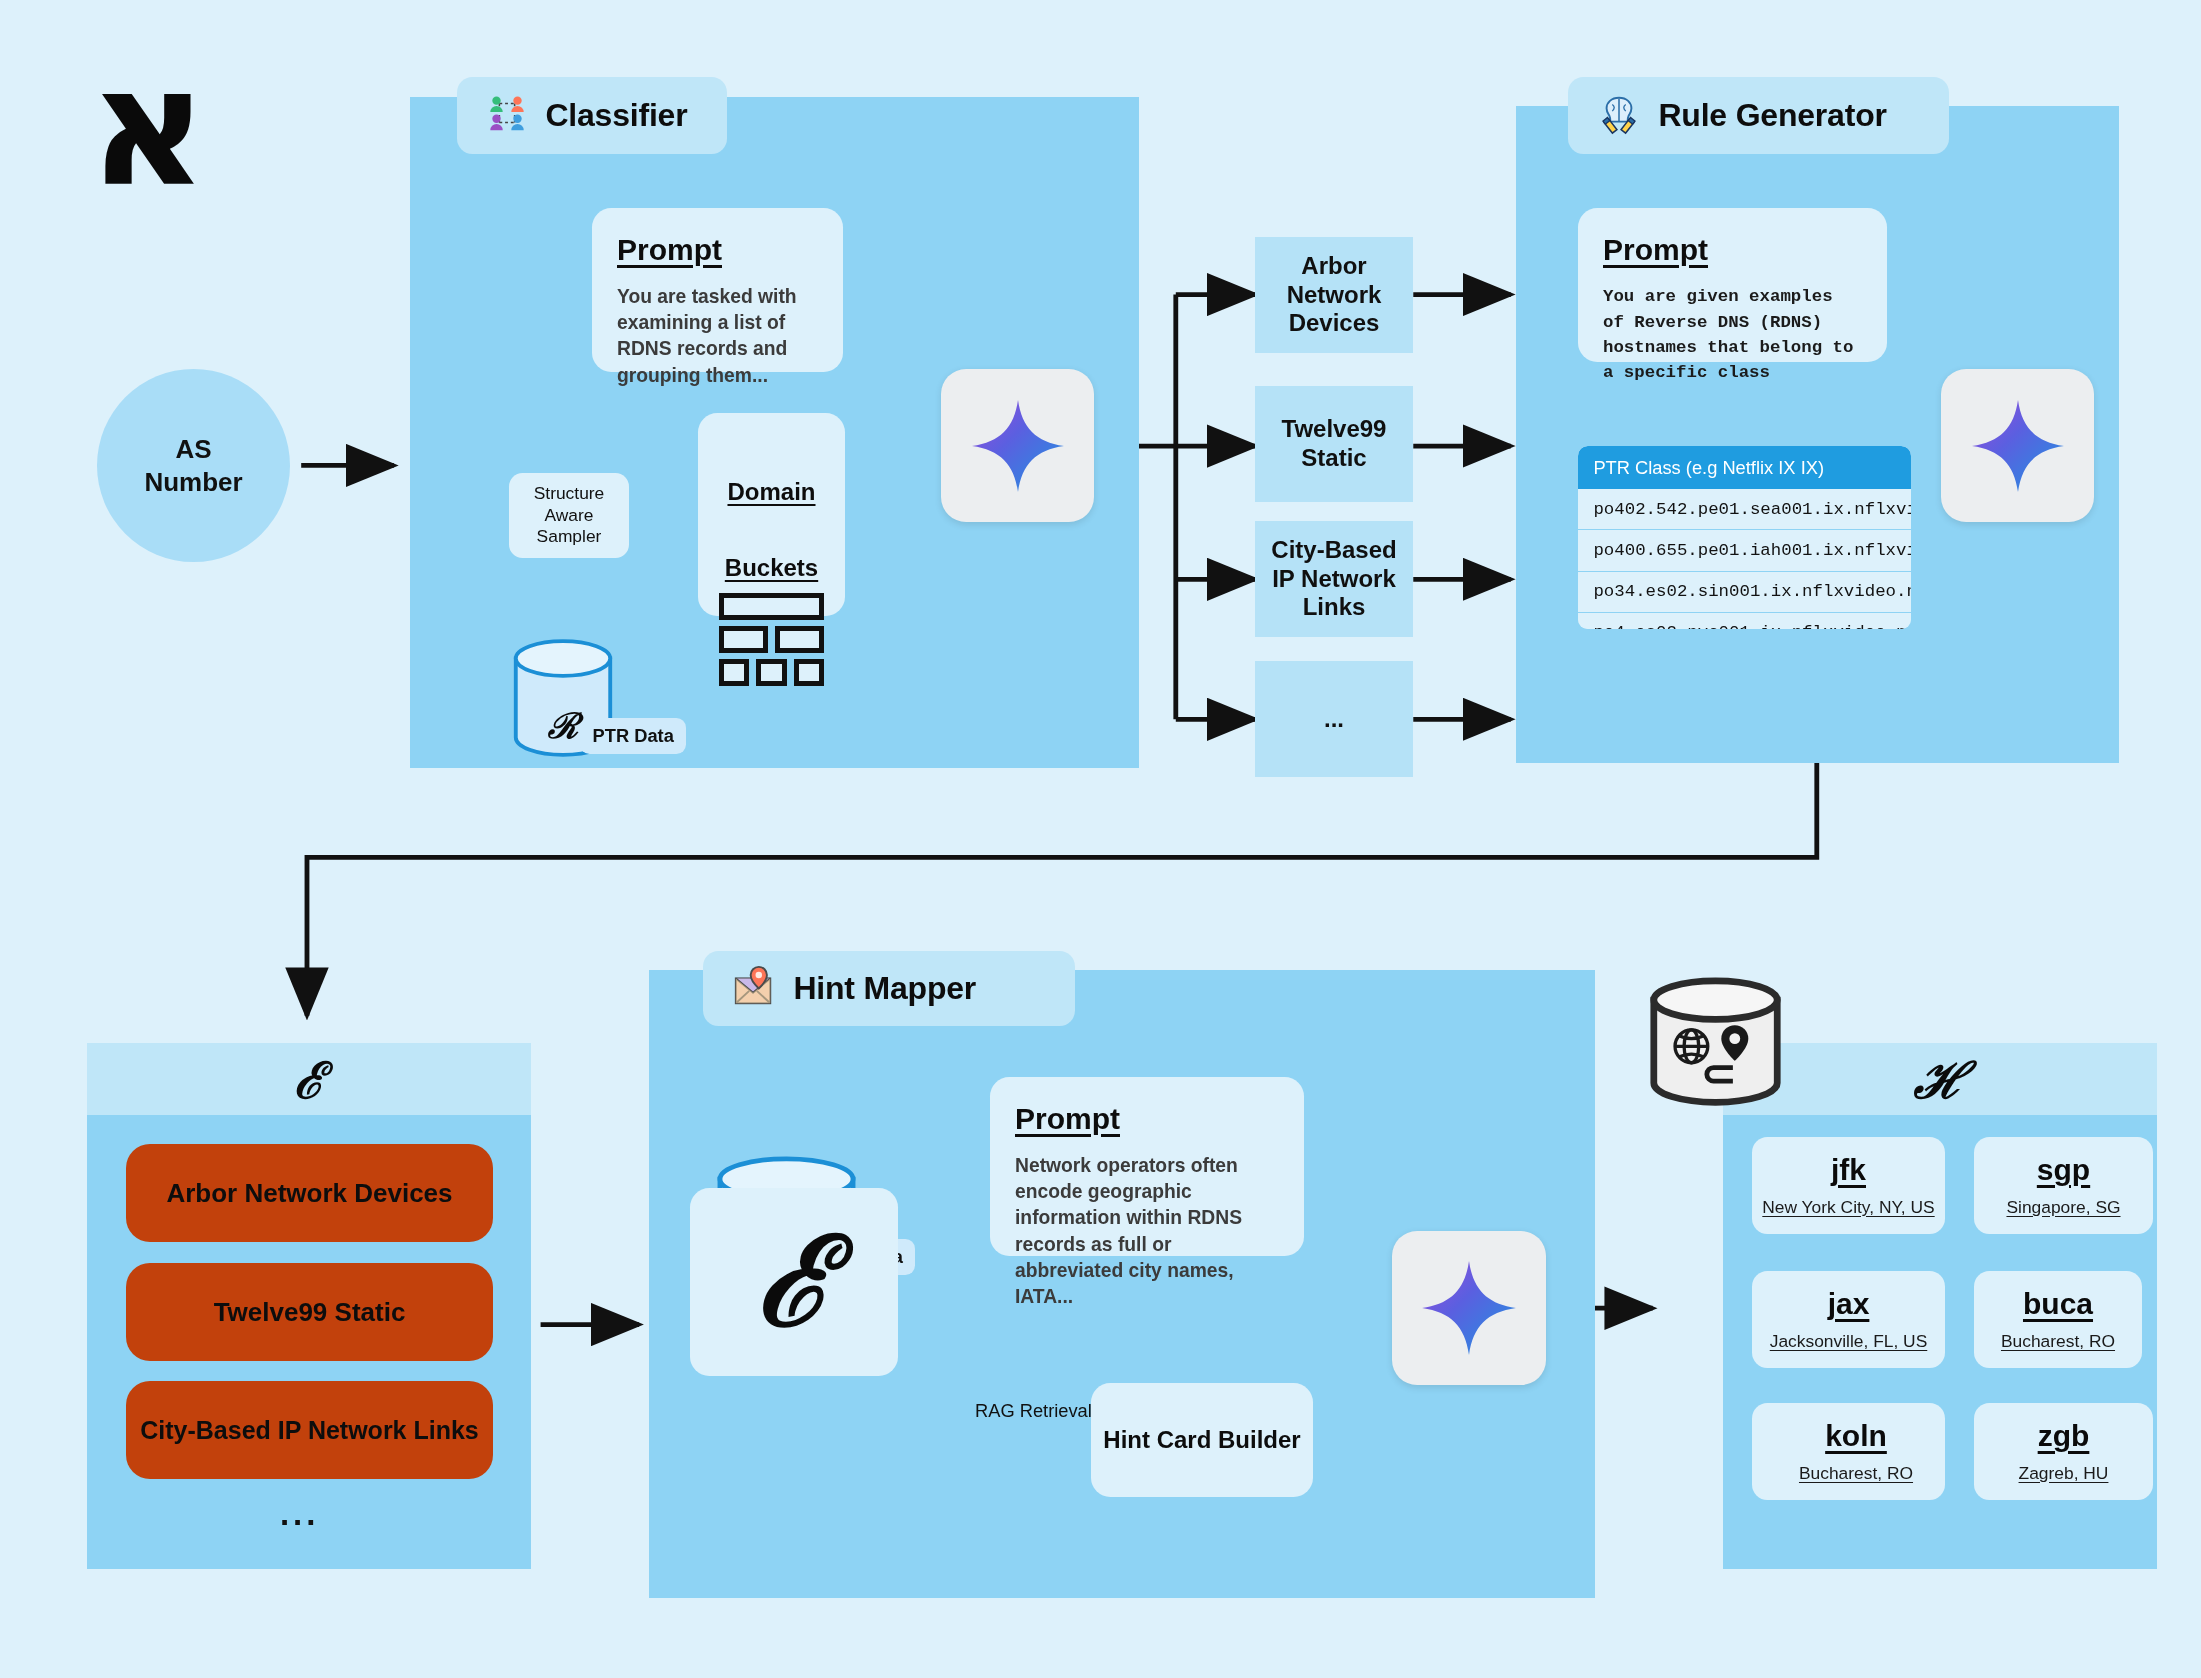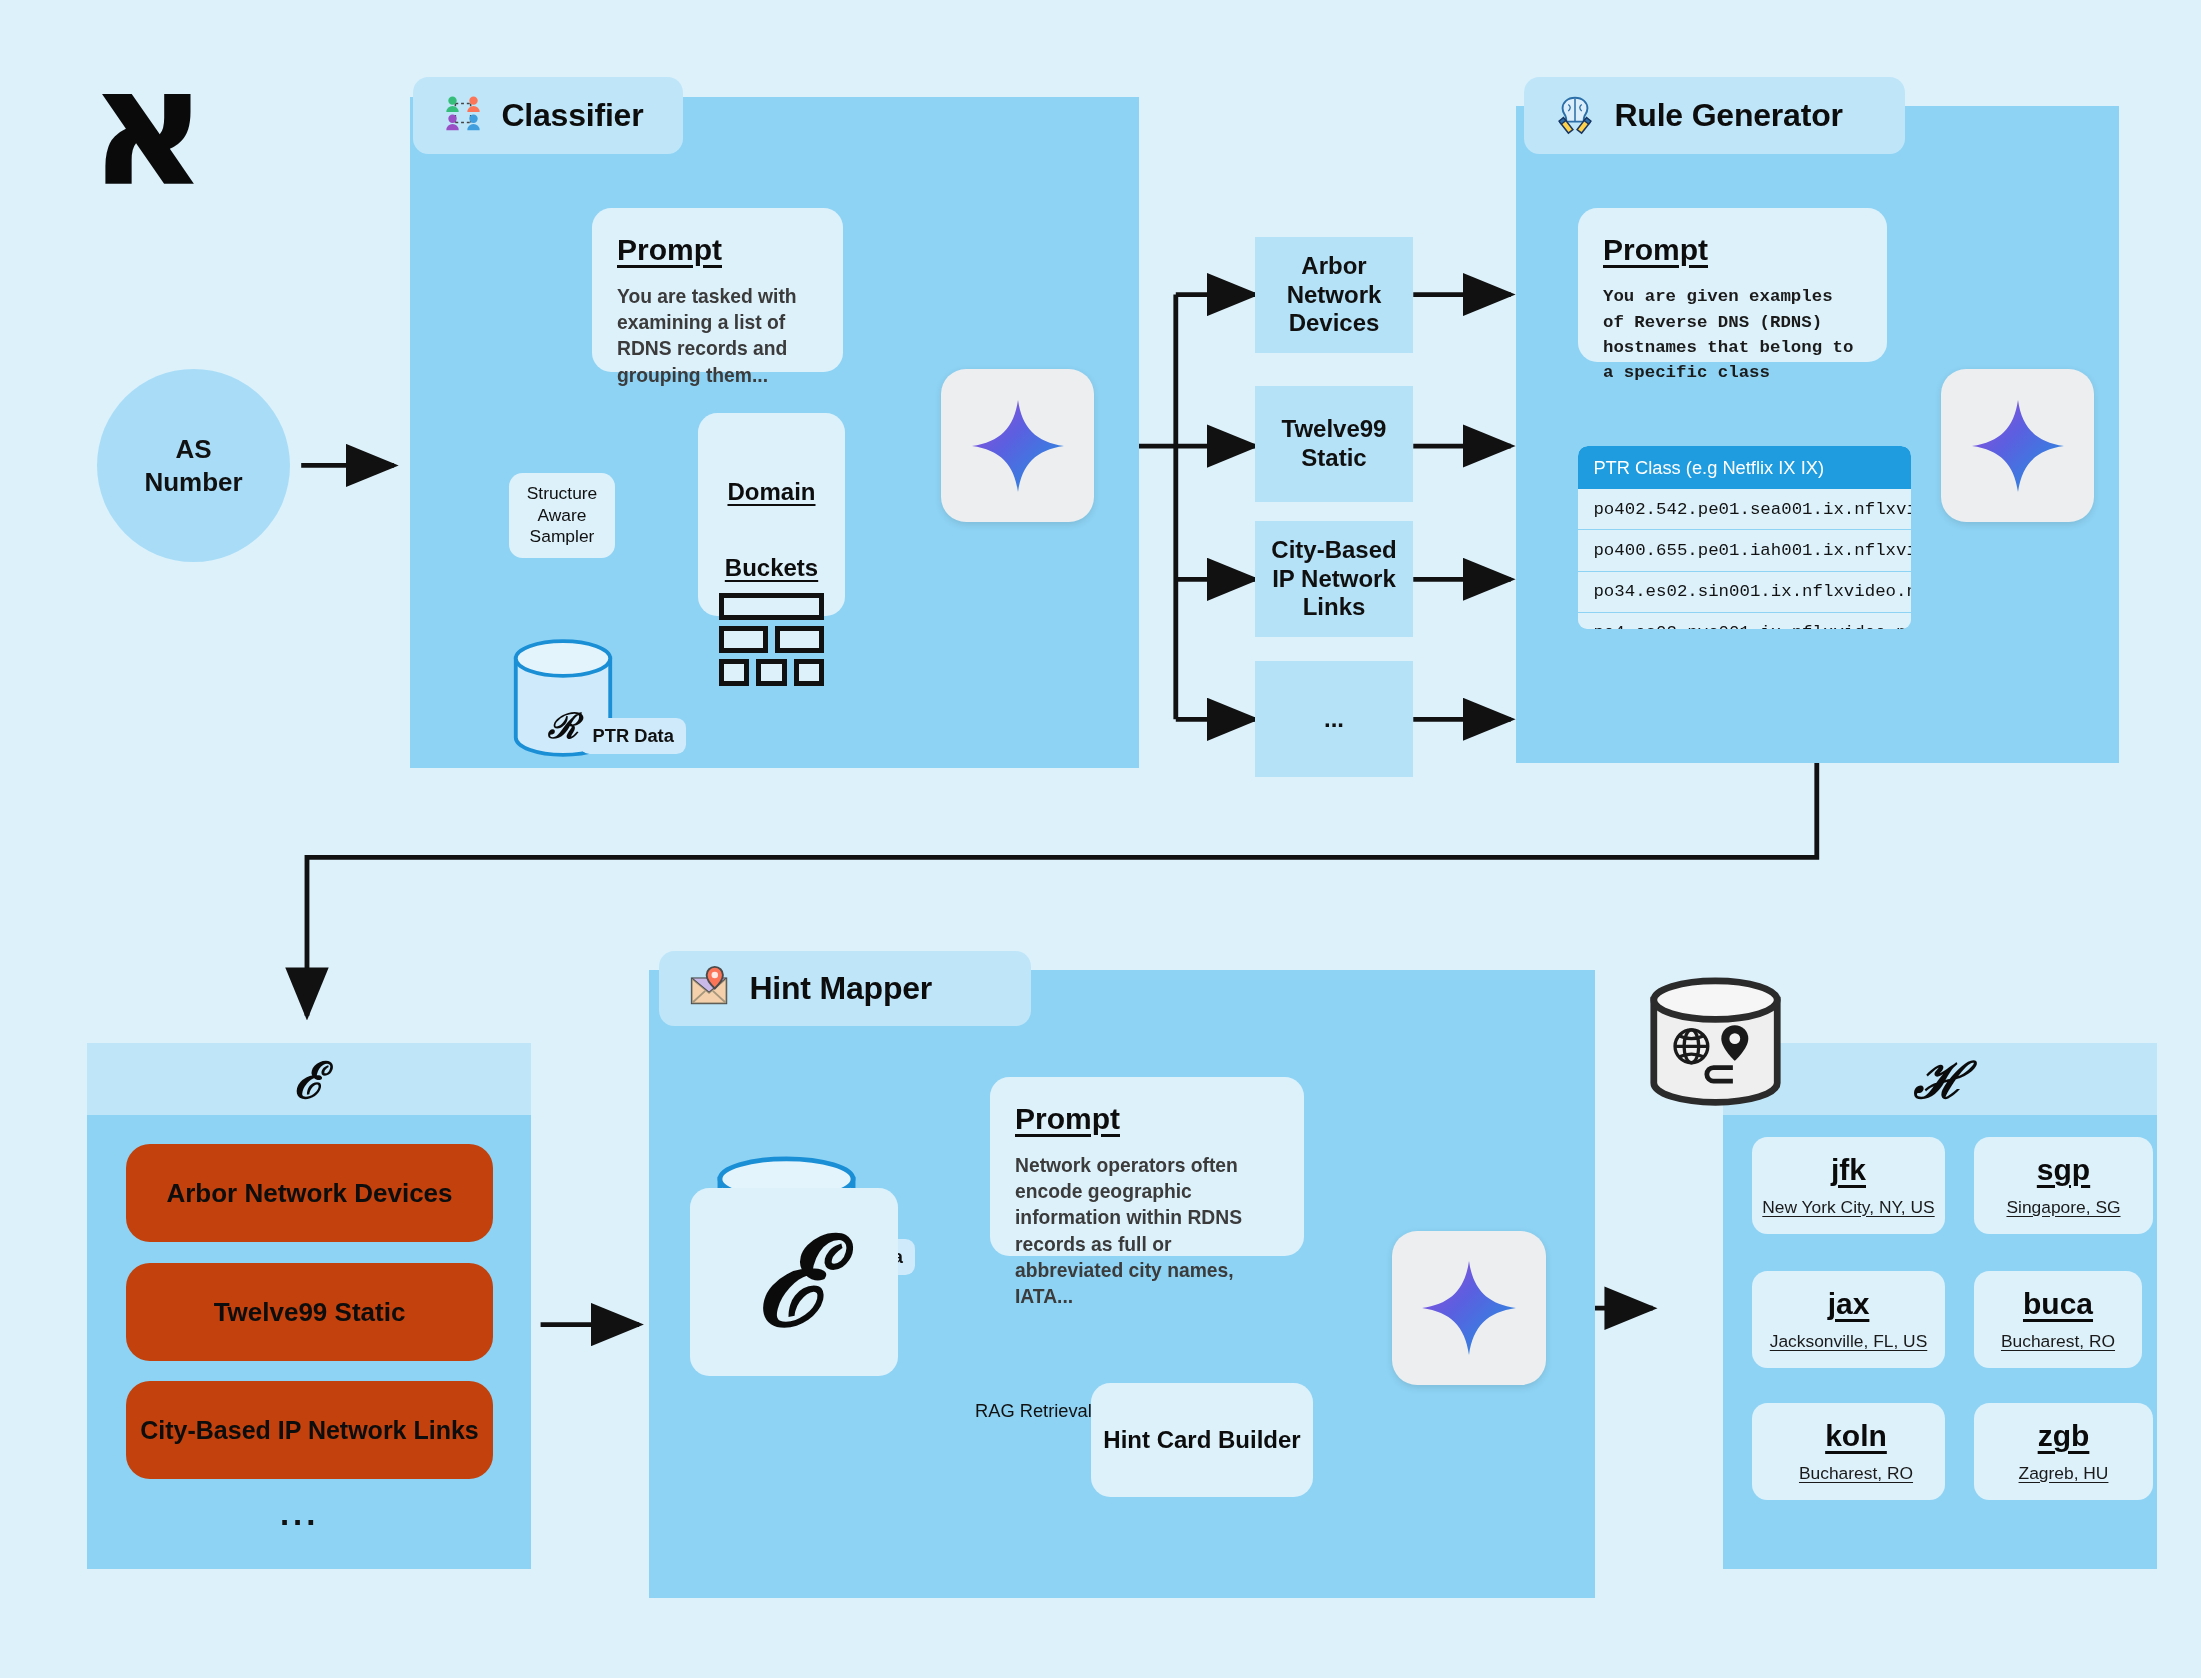--- a/index.html
+++ b/index.html
@@ -19,21 +19,21 @@
     font-family:"DejaVu Sans", sans-serif;
     font-size:164px;line-height:126px;color:#0a0a0a;font-weight:700;
     display:flex;align-items:center;justify-content:center;
   }
 
   
   .panel{background:#8ed3f4;}
   .panel-title{
     background:#bfe6f8;border-radius:15.4px;
     display:flex;align-items:center;gap:17.4px;
-    padding:12px 29px;box-sizing:border-box;
+    padding:12px 29px;box-sizing:border-box;margin-left:44px;
   }
   .panel-title .ttl{
     font-size:32px;font-weight:700;color:#0d0d0d;letter-spacing:-0.2px;
   }
 
   
   .as-circle{
     left:97px;top:369px;width:193px;height:193px;border-radius:50%;
     background:#a9ddf7;display:flex;align-items:center;justify-content:center;
     text-align:center;font-size:26px;font-weight:600;color:#111;line-height:1.25;
@@ -225,21 +225,21 @@
       </svg>
     </span>
     <span class="ttl">Classifier</span>
   </div>
 
   <div class="abs card card-prompt" style="left:592px;top:208px;width:251px;height:164px;">
     <div class="prompt-h">Prompt</div>
     <div class="prompt-b">You are tasked with examining a list of RDNS records and grouping them...</div>
   </div>
 
-  <div class="abs softbox" style="left:509px;top:473px;width:106px;height:85px;font-size:17.4px;font-weight:400;color:#111;line-height:1.25;">
+  <div class="abs softbox" style="left:509px;top:473px;width:120px;height:85px;font-size:17.4px;font-weight:400;color:#111;line-height:1.25;">
     <div>
       <div>Structure Aware</div>
       <div>Sampler</div>
     </div>
   </div>
 
   <div class="abs card buckets" style="left:698px;top:413px;width:147px;height:203px;">
     <div class="bh">Domain</div>
     <div class="bh" style="margin-bottom:11.6px;">Buckets</div>
     <div class="bk" style="width:100%;height:27px;"></div>

